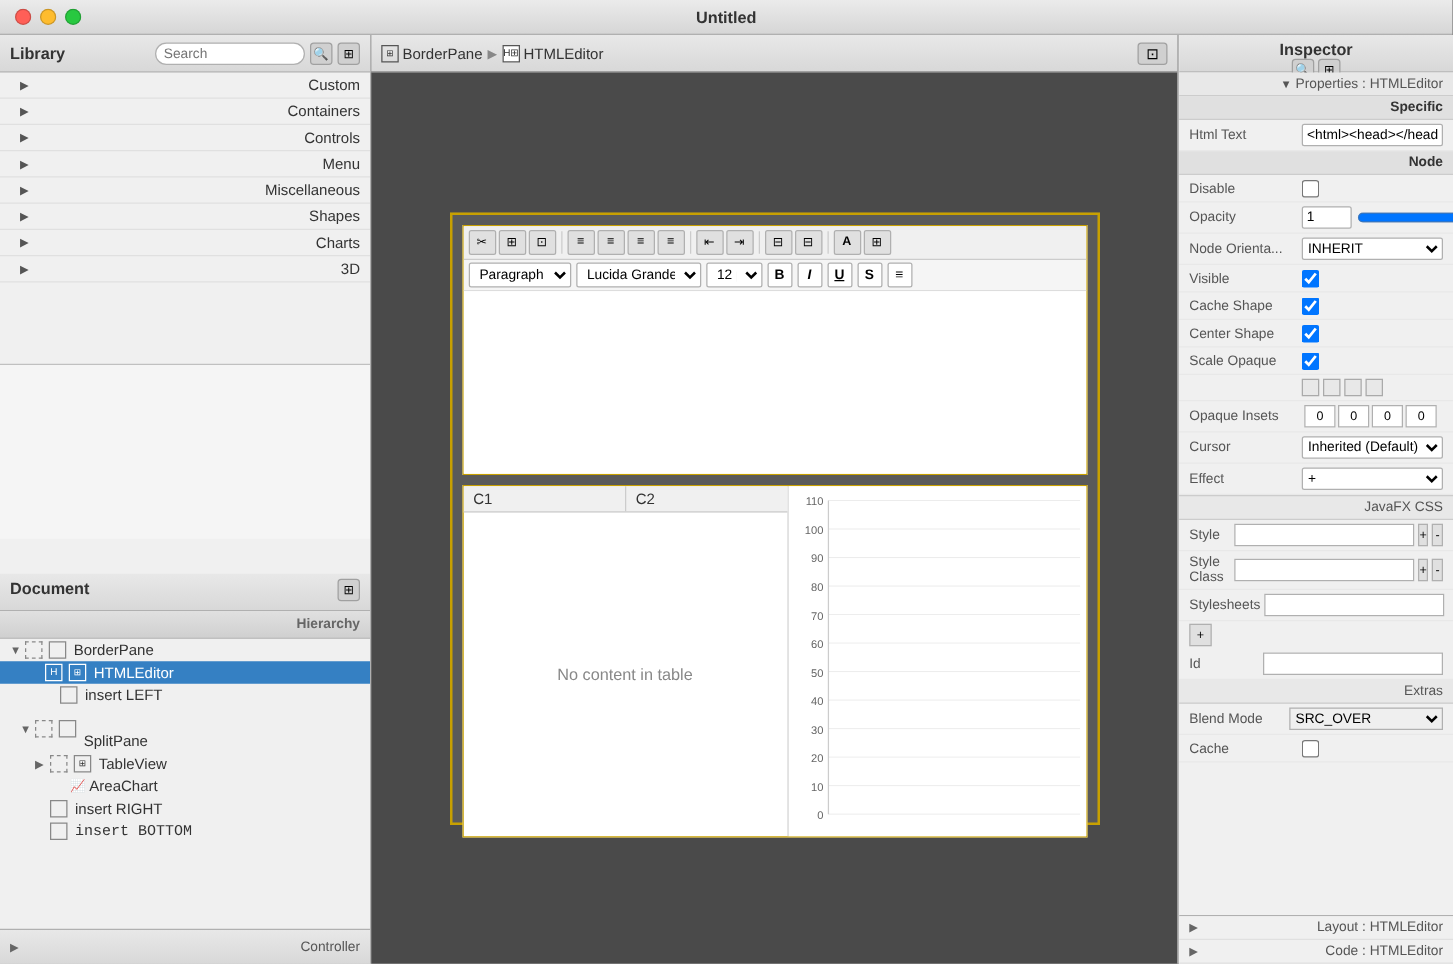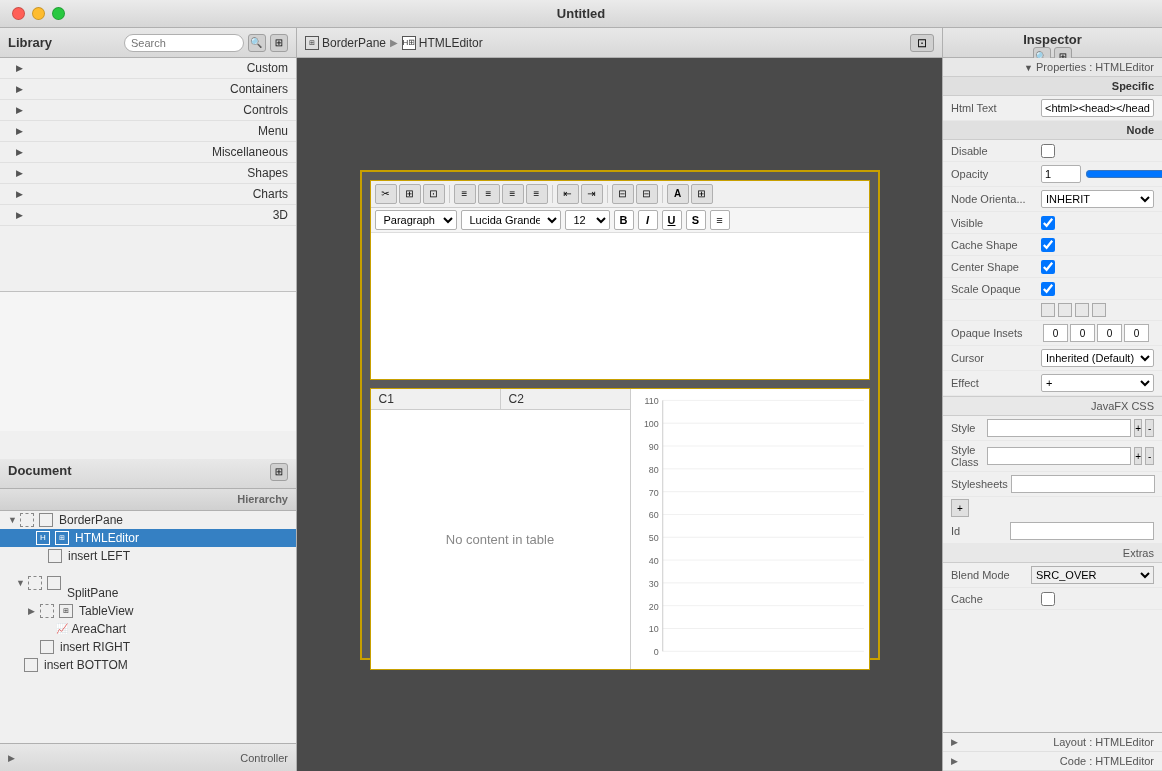--- a/index.html
+++ b/index.html
@@ -696,21 +696,21 @@
         <span class="tree-icon">📈</span>
         <span>AreaChart</span>
       </div>
 
       <div class="tree-item" style="padding-left: 28px;">
         <span class="toggle"></span>
         <span class="tree-box-icon"></span>
         <span style="margin-left:3px;">insert RIGHT</span>
       </div>
 
-      <div class="tree-item" style="padding-left: 12px;">
+      <div class="tree-item" style="padding-left: 28px; font-family: Liberation Mono, monospace;">
         <span class="toggle"></span>
         <span class="tree-box-icon"></span>
         <span style="margin-left:3px;">insert BOTTOM</span>
       </div>
     </div>
 
     <div class="controller-bar">
       <span style="font-size:9px;color:#666;">▶</span>
       <span style="margin-left:auto;font-size:11px;color:#555;">Controller</span>
     </div>

